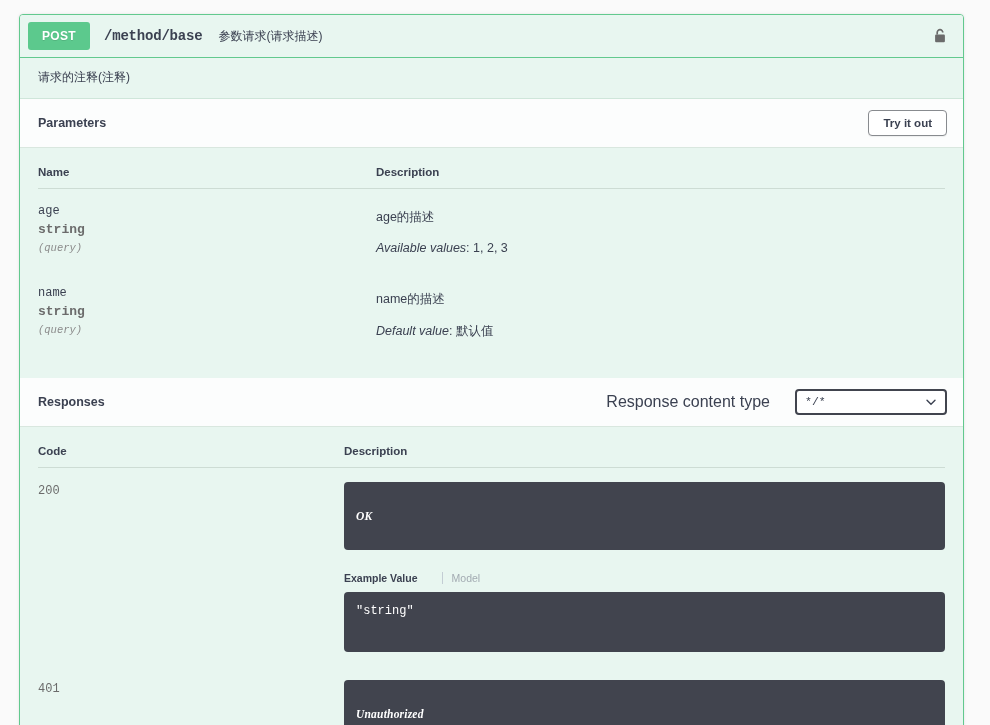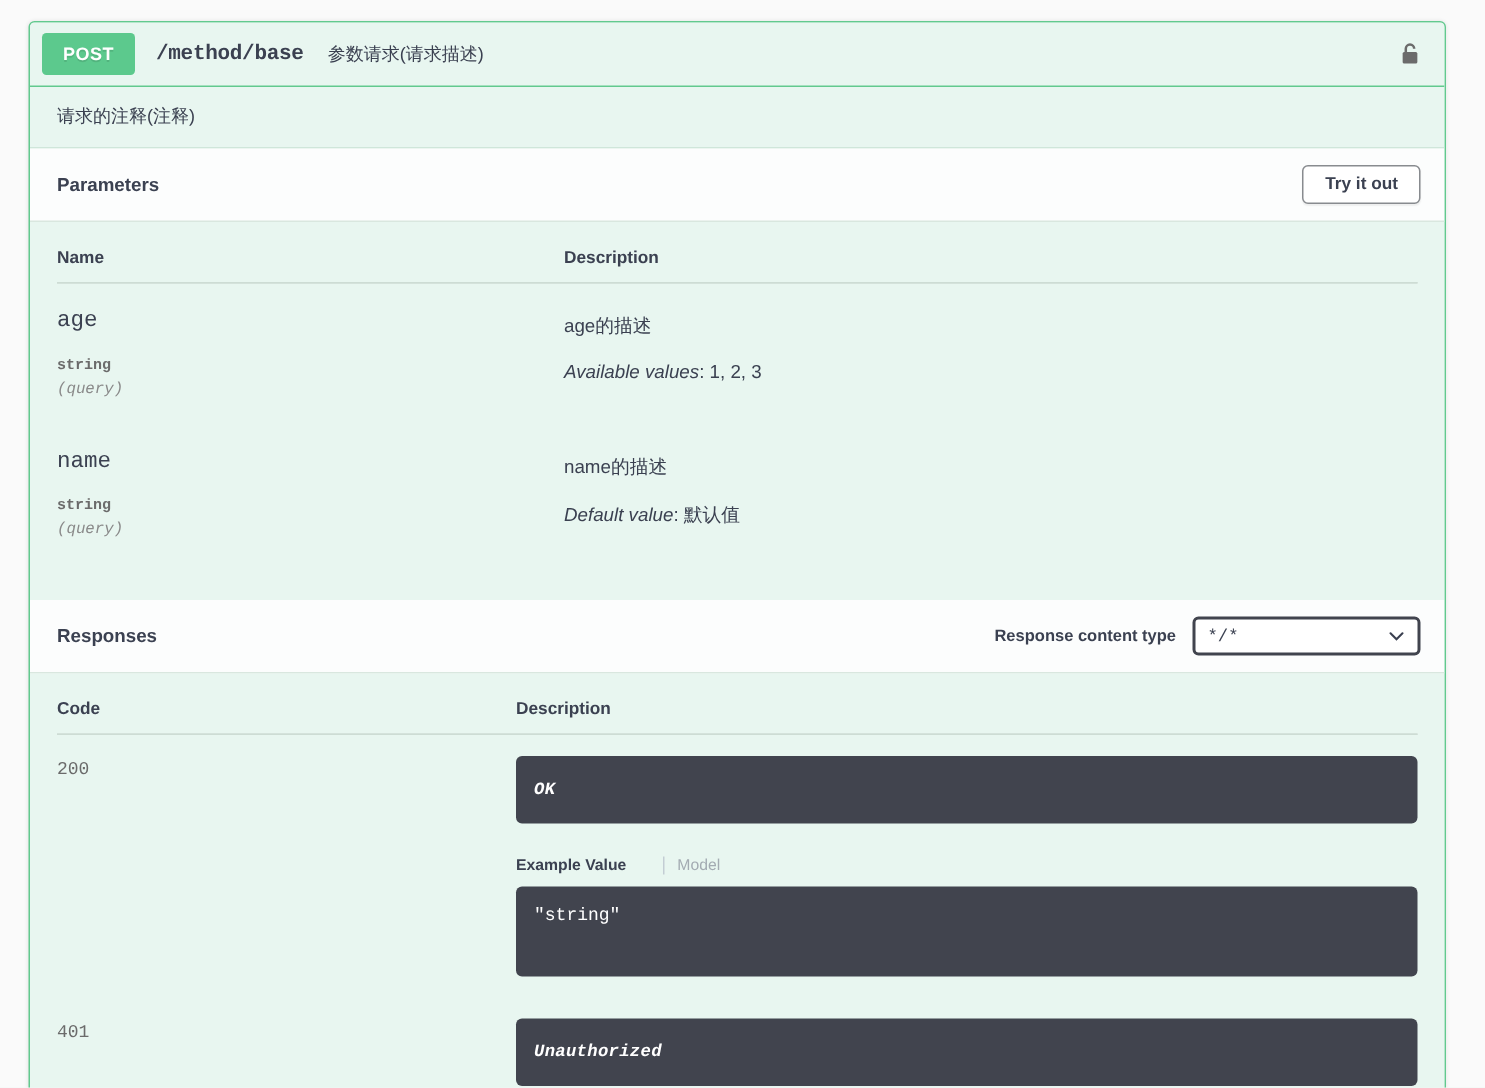--- a/index.html
+++ b/index.html
@@ -95,24 +95,24 @@
     background: #fff;
     border: 1px solid #888b8f;
     border-radius: 4px;
     padding: 6px 14px;
     cursor: pointer;
     font-family: "Liberation Sans", sans-serif;
     box-shadow: 0 1px 1px rgba(0,0,0,0.06);
   }
 
   .resp-ct-label {
-    font-size: 11px;
-    font-weight: bold;
-    color: #3b4151;
-    margin-right: 11px;
+    font-size: 16px;
+    font-weight: normal;
+    color: #3b4151;
+    margin-right: 25px;
   }
   .select-box {
     position: relative;
     width: 152px;
     border: 2px solid #41444e;
     border-radius: 4px;
     background: #fff;
     height: 26px;
     display: flex;
     align-items: center;
@@ -142,52 +142,51 @@
     padding: 14px 0 14px 0;
     font-size: 12px;
     color: #3b4151;
   }
 
   .col-name-params { width: 338px; }
   .col-name-resp { width: 306px; }
 
   .param-name {
     font-family: "Liberation Mono", monospace;
-    font-size: 15px;
+    font-size: 12px;
     color: #3b4151;
     line-height: 1.45;
   }
   .param-type {
     font-family: "Liberation Mono", monospace;
-    font-size: 10px;
+    font-size: 13px;
     font-weight: bold;
     color: #6b6b6b;
     line-height: 1.5;
-    margin-top: 12px;
   }
   .param-in {
     font-family: "Liberation Mono", monospace;
     font-size: 10.5px;
     font-style: italic;
     color: #8a8a8a;
     line-height: 1.6;
   }
   .param-desc { font-size: 12.5px; color: #3b4151; padding-top: 6px; }
   .param-meta { font-size: 12.5px; color: #3b4151; padding-top: 15px; }
   .param-meta i { font-style: italic; }
 
   .code-cell { font-family: "Liberation Mono", monospace; font-size: 12px; color: #3b4151; padding-top: 16px !important; }
 
   
   .dark-block {
     background: #41444e;
     border-radius: 4px;
     color: #fff;
-    padding: 16px 12px;
-    font-family: Liberation Mono, monospace;
+    padding: 28px 12px;
+    font-family: Liberation Serif, serif;
     font-size: 11.5px;
     font-weight: bold;
     font-style: italic;
     letter-spacing: 0.2px;
   }
   .dark-example {
     background: #41444e;
     border-radius: 4px;
     color: #fff;
     padding: 12px 12px 28px 12px;

